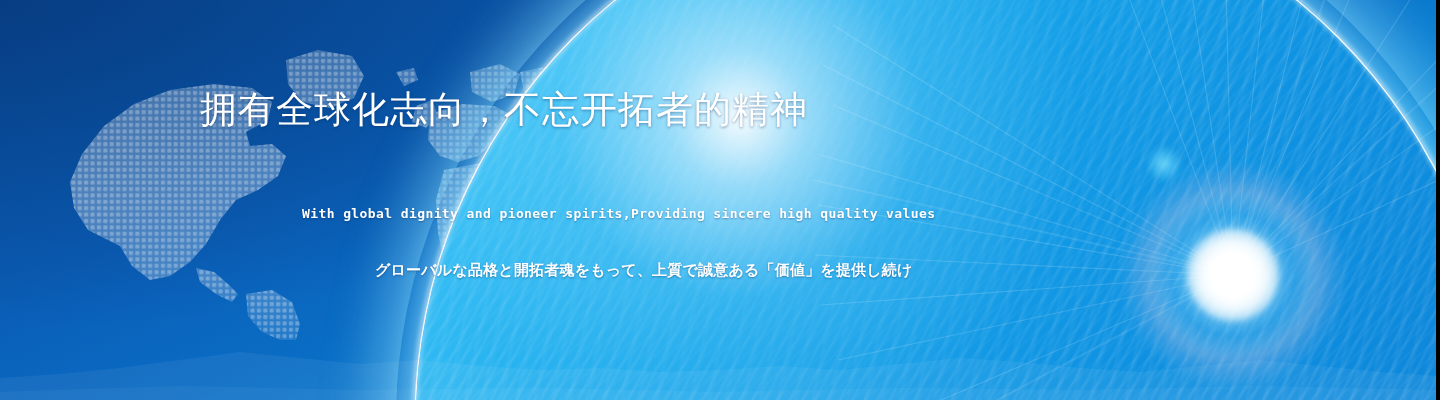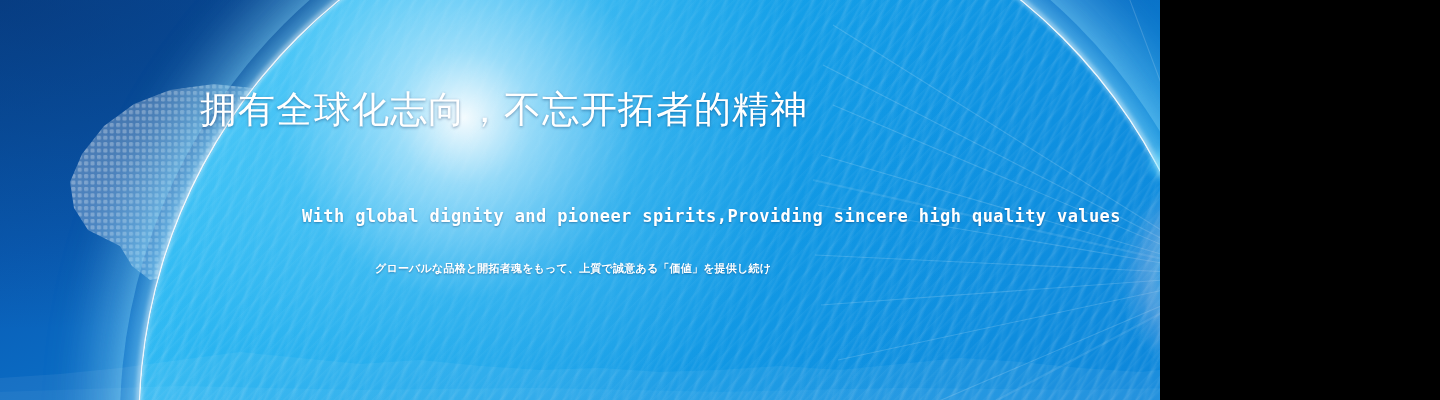--- a/index.html
+++ b/index.html
@@ -3,21 +3,21 @@
 <meta charset="utf-8">
 <title>Corporate Banner</title>
 <style>
   html, body {
     margin: 0;
     padding: 0;
     background: #000;
   }
   #banner {
     position: relative;
-    width: 1160px;
+    width: 1436px;
     height: 400px;
     overflow: hidden;
     font-family: "Liberation Sans", "DejaVu Sans", sans-serif;
     
     background:
       linear-gradient(158deg,
         #0b4da0 0%,
         #0a55aa 14%,
         #0a5db6 30%,
         #0a6cc4 48%,
@@ -224,33 +224,33 @@
   .headline .line2 {
     display: block;
     padding-left: 170px;
   }
   .subline-en {
     position: absolute;
     left: 302px;
     top: 206px;
     color: #ffffff;
     font-family: "DejaVu Sans Mono", "Liberation Mono", monospace;
-    font-size: 17px;
+    font-size: 13px;
     font-weight: 700;
     letter-spacing: 0.4px;
     white-space: nowrap;
     text-shadow: 0 1px 2px rgba(3,40,92,0.40);
   }
   .subline-jp {
     position: absolute;
     left: 375px;
     top: 261px;
     color: #ffffff;
     font-family: "Liberation Sans", "DejaVu Sans", sans-serif;
-    font-size: 11px;
+    font-size: 15px;
     font-weight: 700;
     letter-spacing: 0.2px;
     white-space: nowrap;
     text-shadow: 0 1px 2px rgba(3,40,92,0.40);
   }
 </style>
 </head>
 <body>
 
 <div id="banner">

